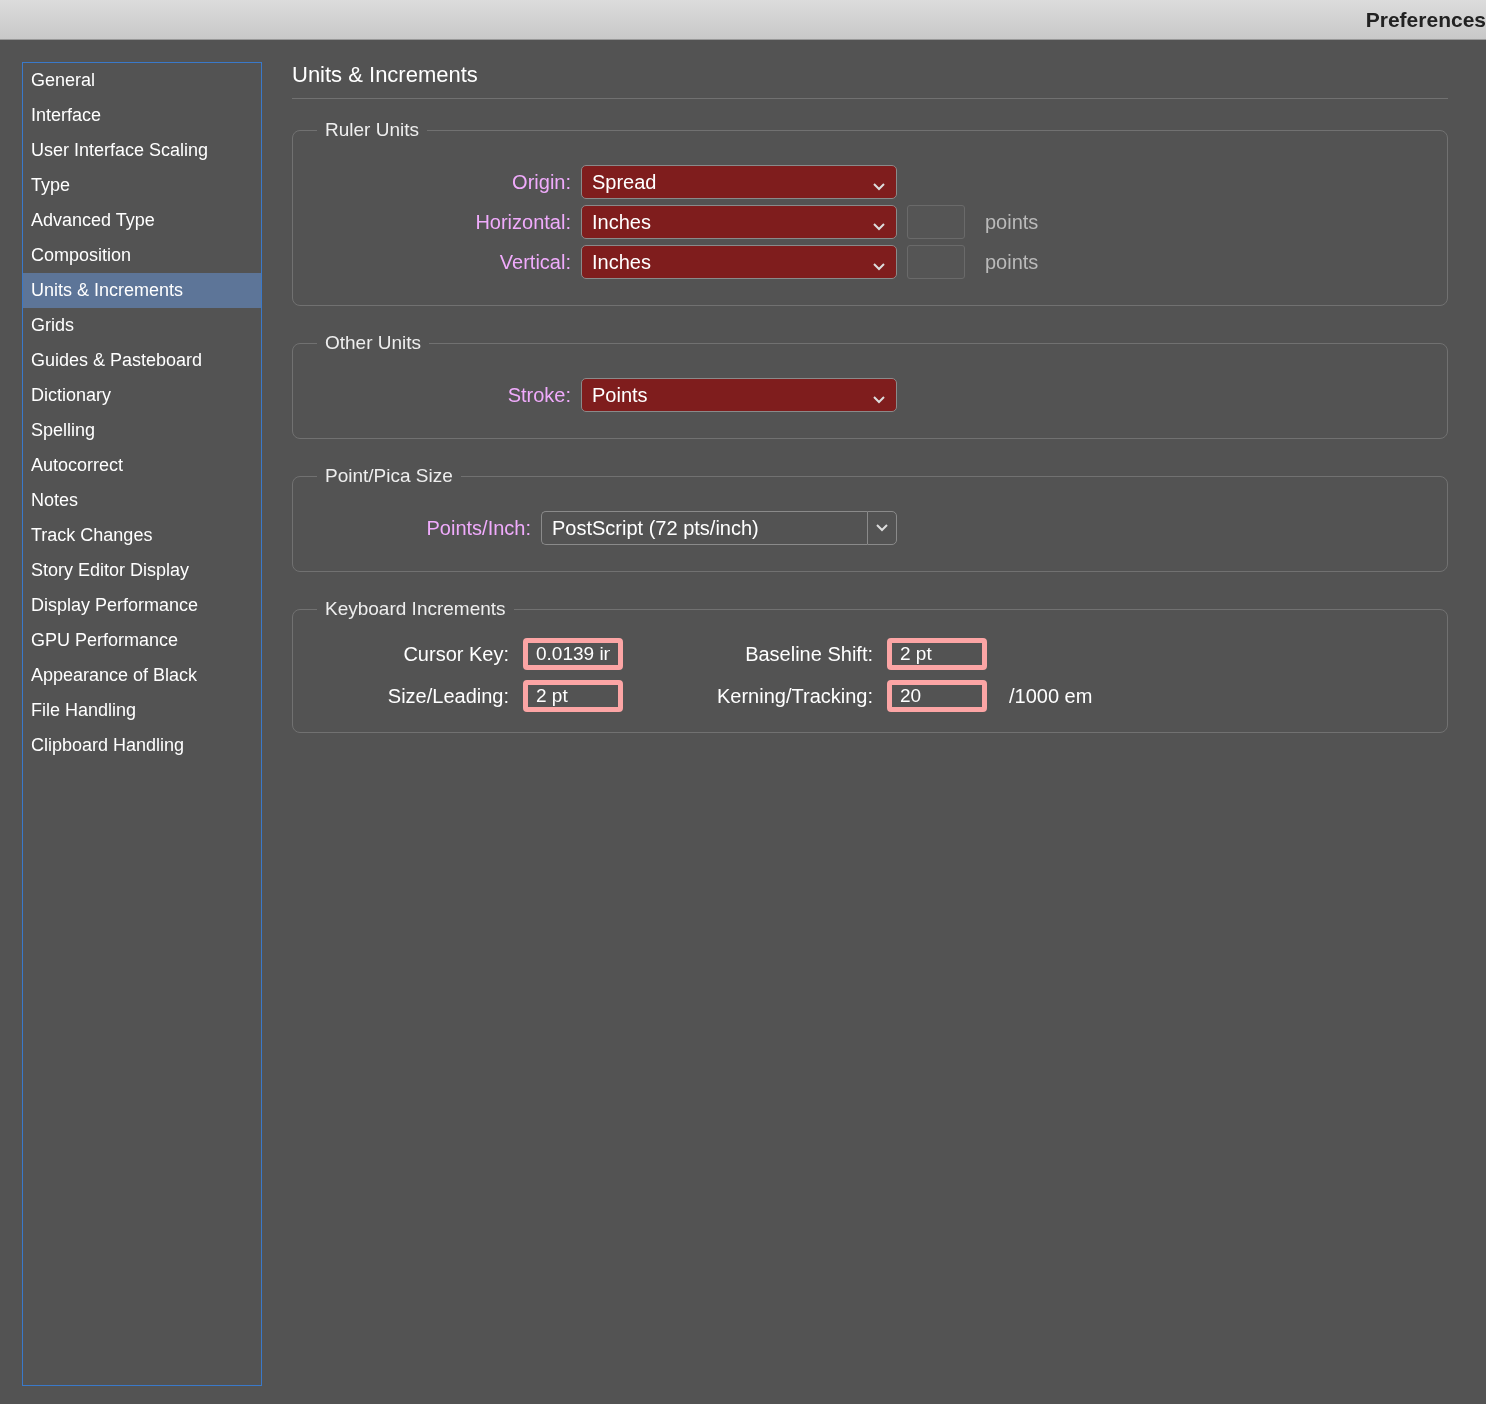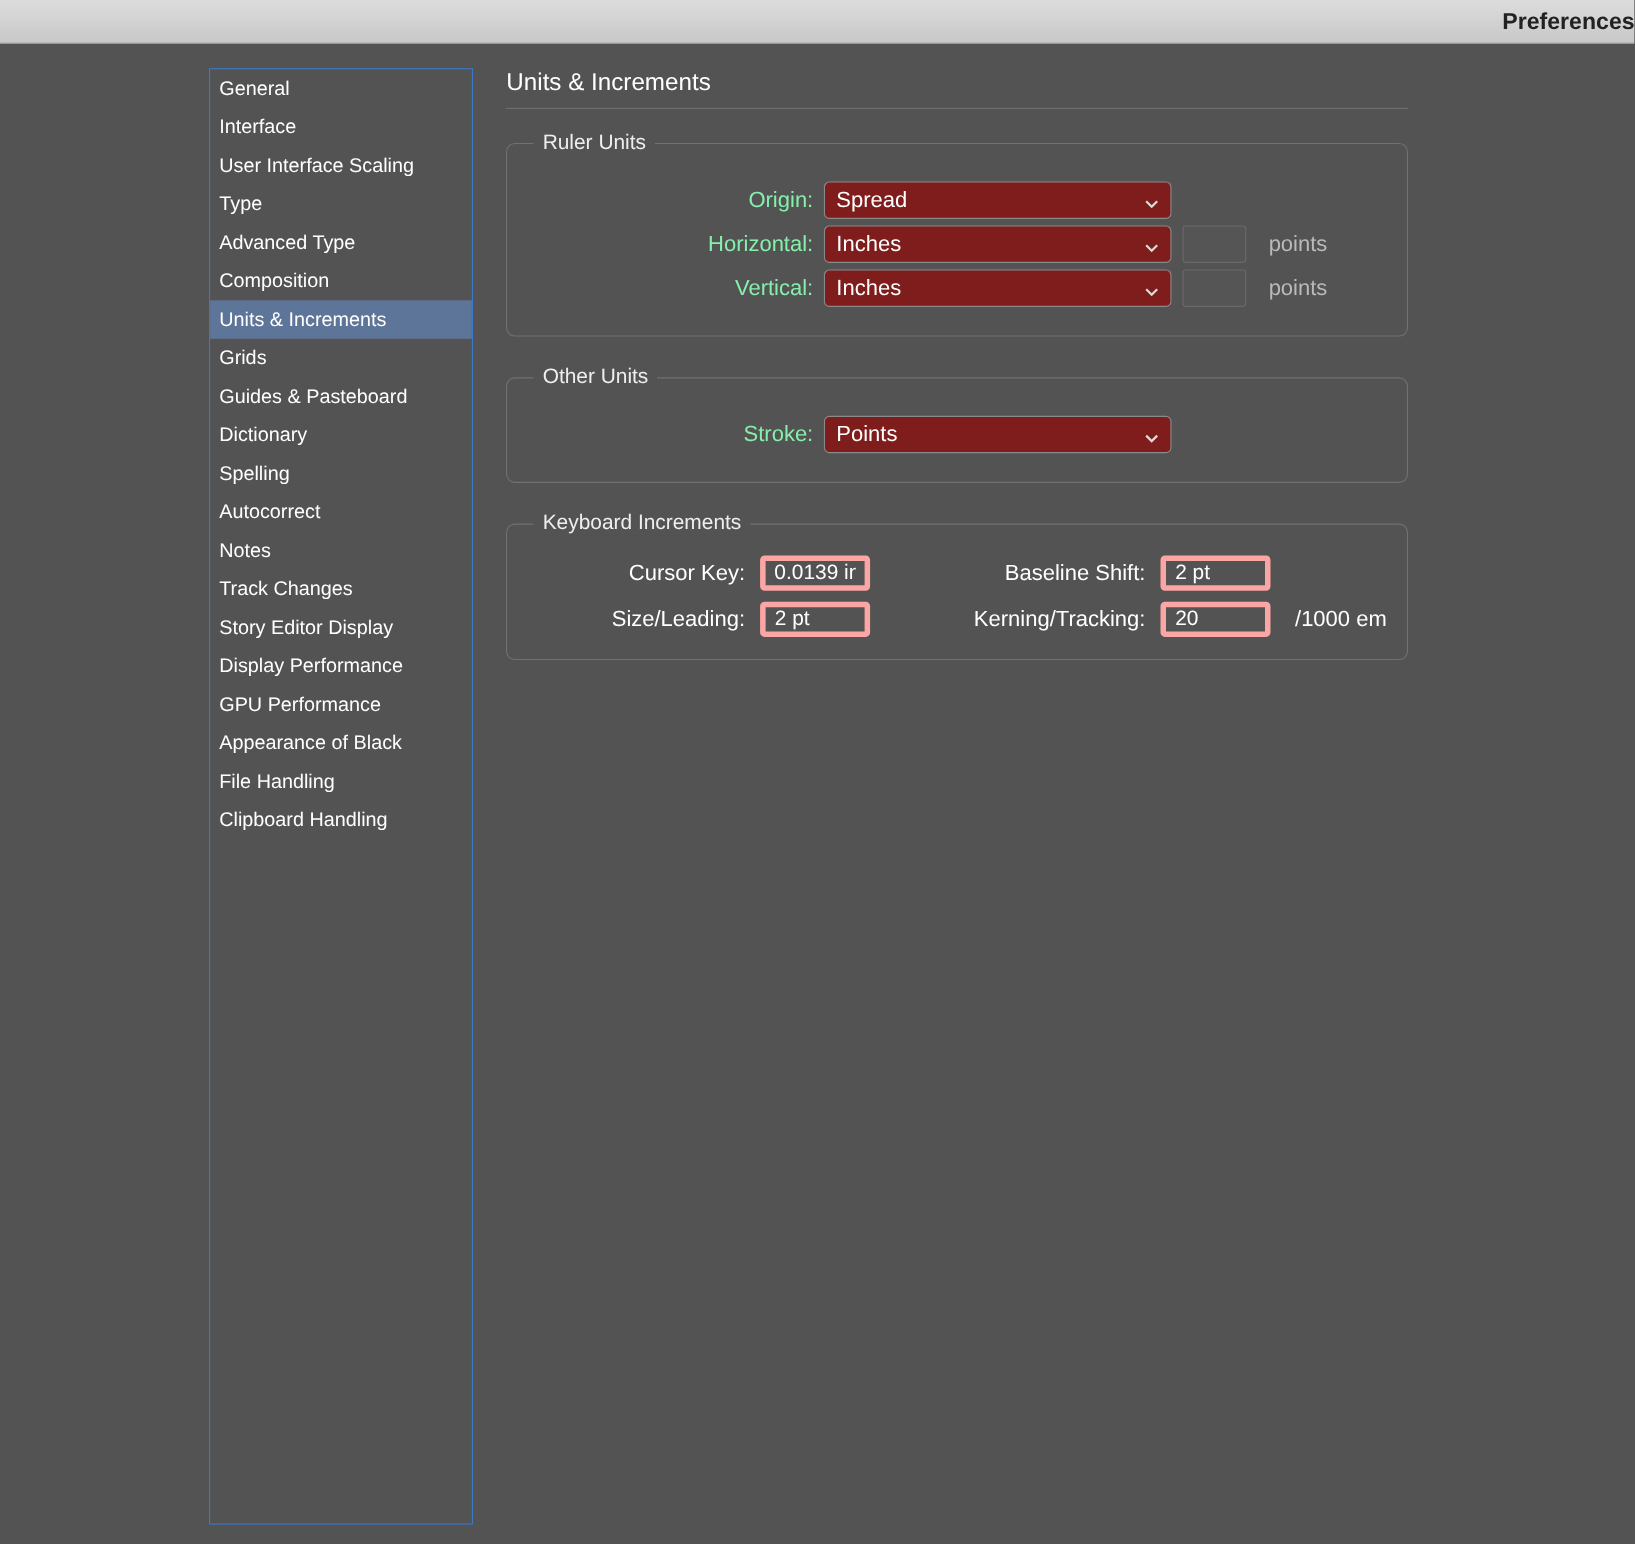--- a/index.html
+++ b/index.html
@@ -21,21 +21,20 @@
       line-height: 40px;
       font-size: 21px;
       border-bottom: 1px solid #999;
     }
     .client {
       display: flex;
       padding: 22px 38px 18px 22px;
       gap: 32px;
       height: calc(100% - 40px);
       flex-direction: column;
-      align-items: center;
     }
     .body-row {
       display: flex;
       gap: 30px;
       flex: 1;
       min-height: 0;
     }
     .sidebar {
       width: 240px;
       border: 1px solid #3a79c9;
@@ -84,21 +83,21 @@
     }
     .form-row {
       display: flex;
       align-items: center;
       margin: 6px 0;
     }
     .form-row .label {
       text-align: right;
       padding-right: 10px;
       font-size: 20px;
-      color: #86efac;
+      color: #f0abfc;
       flex: 0 0 270px;
     }
     .form-row .controls {
       display: flex;
       align-items: center;
       gap: 10px;
       flex: 1;
     }
     .select {
       background: #7f1d1d;
@@ -308,20 +307,40 @@
               <span class="chev">
                 <svg class="chev-svg" viewBox="0 0 14 14">
                     <path d="M2 5 L7 10 L12 5"></path>
                   </svg>
               </span>
             </div>
           </div>
         </div>
       </fieldset>
 
+      <fieldset class="group">
+        <legend>Point/Pica Size</legend>
+        <div class="form-row">
+          <div class="label" style="flex:0 0 230px">Points/Inch:</div>
+          <div class="controls">
+            <div class="select-combo">
+              <div class="select-main">
+                <span>PostScript (72 pts/inch)</span>
+              </div>
+              <div class="select-btn">
+                <span>
+                  <svg class="chev-svg" width="14" height="14" viewBox="0 0 14 14">
+                      <path d="M2 5 L7 10 L12 5"></path>
+                    </svg>
+                </span>
+              </div>
+            </div>
+          </div>
+        </div>
+      </fieldset>
 
       <fieldset class="group">
         <legend>Keyboard Increments</legend>
         <div class="ki-grid">
           <div class="ki-label">Cursor Key:</div>
           <input class="text-input" style="width: 100px;" value="0.0139 in">
           <div class="ki-label">Baseline Shift:</div>
           <input class="text-input" style="width: 100px;" value="2 pt">
           <div></div>
 

